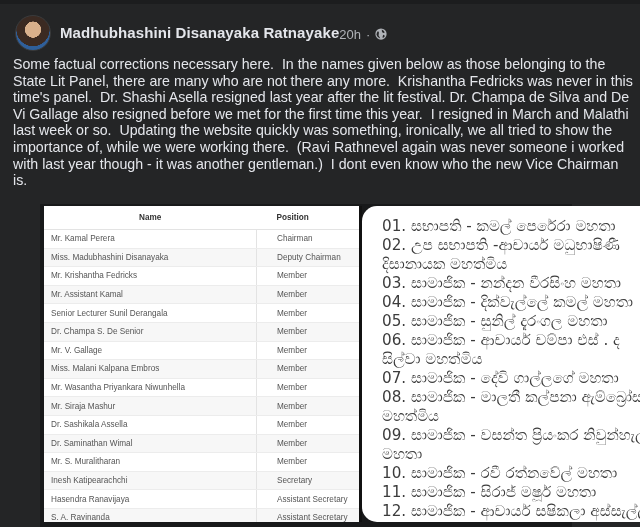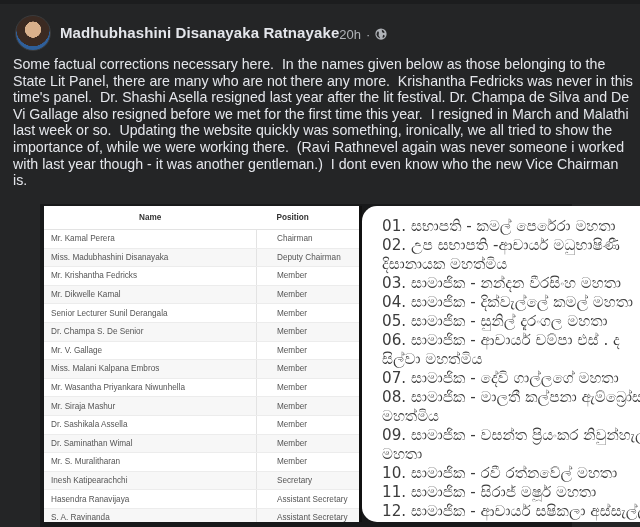--- a/index.html
+++ b/index.html
@@ -87,21 +87,21 @@
           </tr>
           <tr>
             <td>Miss. Madubhashini Disanayaka</td>
             <td class="pos">Deputy Chairman</td>
           </tr>
           <tr>
             <td>Mr. Krishantha Fedricks</td>
             <td class="pos">Member</td>
           </tr>
           <tr>
-            <td>Mr. Dikwelle Kamal</td>
+            <td>Mr. Assistant Kamal</td>
             <td class="pos">Member</td>
           </tr>
           <tr>
             <td>Senior Lecturer Sunil Derangala</td>
             <td class="pos">Member</td>
           </tr>
           <tr>
             <td>Dr. Champa S. De Senior</td>
             <td class="pos">Member</td>
           </tr>

